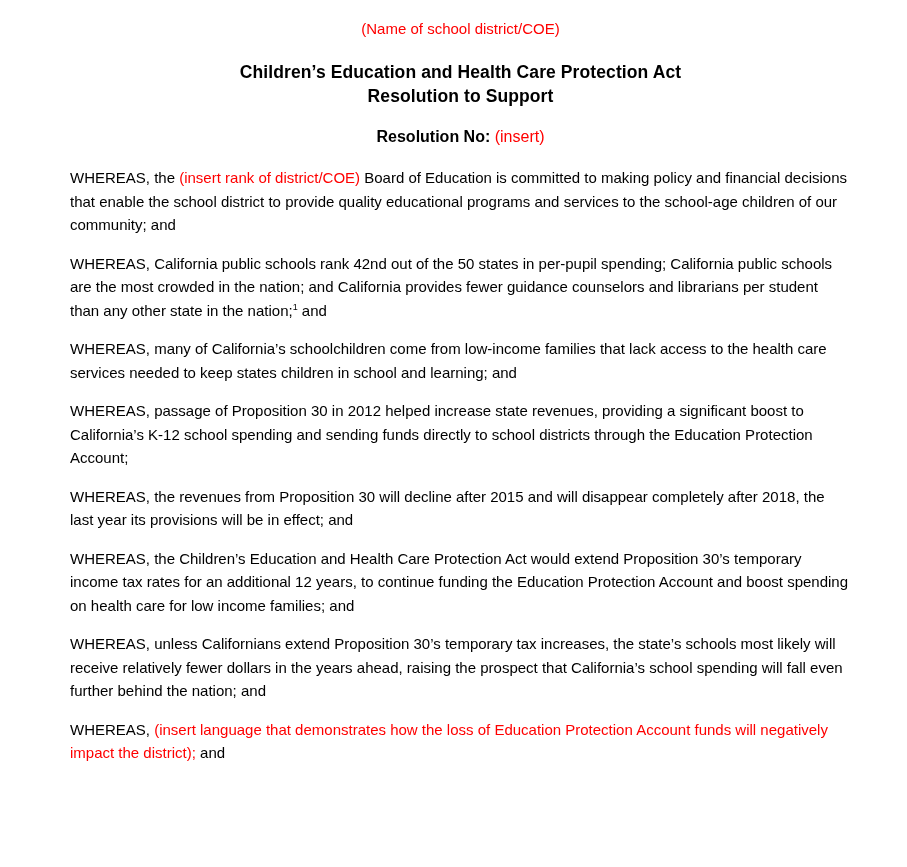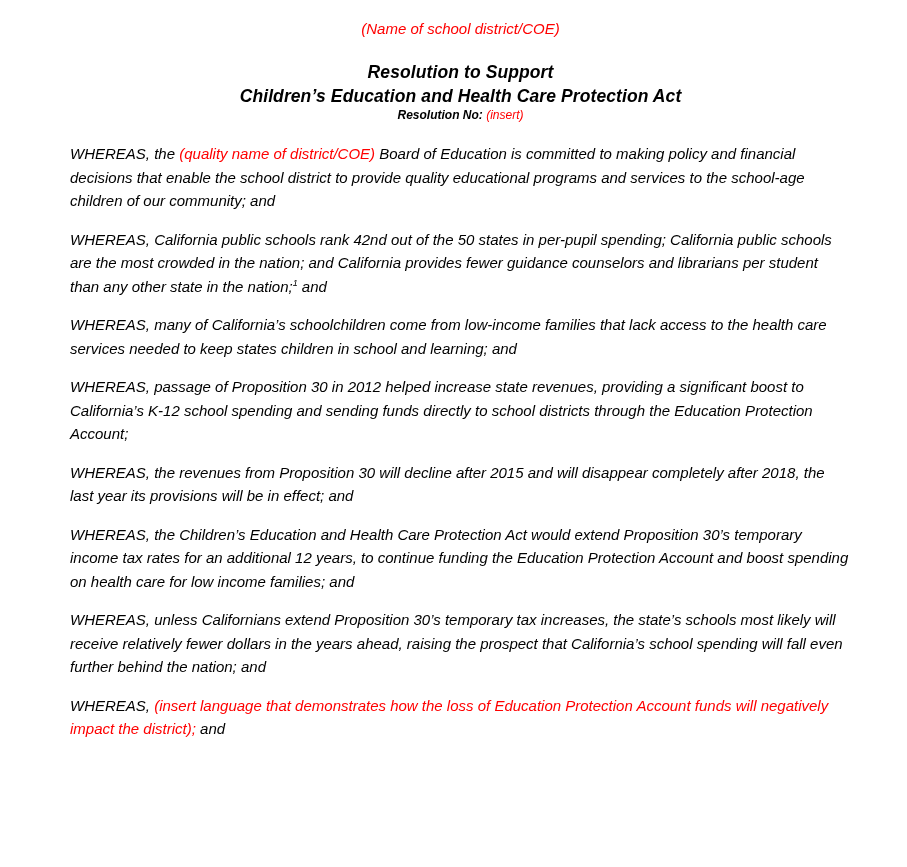--- a/index.html
+++ b/index.html
@@ -12,40 +12,40 @@
     height: 867px;
     overflow: hidden;
     font-family: "Liberation Sans", sans-serif;
     color: #000000;
   }
   .page {
     box-sizing: border-box;
     width: 907px;
     height: 800px;
     padding: 20px 56px 0 70px;
-    font-style: italic;
   }
   .doc-header {
     text-align: center;
   }
   .header-note {
     color: #FF0000;
     font-size: 15px;
     line-height: 17px;
     margin-bottom: 23px;
   }
   .doc-title {
     font-weight: bold;
     font-size: 17.5px;
     line-height: 24px;
     letter-spacing: 0.1px;
   }
   .resolution-no {
-    font-size: 12px;
+    font-size: 16px;
     font-weight: bold;
+    margin-top: 20px;
     margin-bottom: 20px;
   }
   .resolution-no .placeholder {
     font-weight: normal;
   }
   .red {
     color: #FF0000;
   }
   .doc-body p.para {
     margin: 0 0 15px 0;
@@ -60,32 +60,32 @@
 </style>
 </head>
 <body>
 
 <div class="page">
 
   <div class="doc-header">
     <div class="header-note">(Name of school district/COE)</div>
 
     <div class="doc-title">
+      <div>Children’s Education and Health Care Protection Act</div>
       <div>Resolution to Support</div>
-      <div>Children’s Education and Health Care Protection Act</div>
     </div>
 
     <div class="resolution-no">
       <span>Resolution No:</span>
       <span class="red placeholder">(insert)</span>
     </div>
   </div>
 
   <div class="doc-body">
-      <p class="para"><span>WHEREAS, the </span><span class="red">(quality name of district/COE)</span><span> Board of Education is committed to making policy and financial decisions that enable the school district to provide quality educational programs and services to the school-age children of our community; and</span></p>
+      <p class="para"><span>WHEREAS, the </span><span class="red">(insert rank of district/COE)</span><span> Board of Education is committed to making policy and financial decisions that enable the school district to provide quality educational programs and services to the school-age children of our community; and</span></p>
       <p class="para"><span>WHEREAS, California public schools rank 42nd out of the 50 states in per-pupil spending; California public schools are the most crowded in the nation; and California provides fewer guidance counselors and librarians per student than any other state in the nation;</span><sup>1</sup><span> and</span></p>
       <p class="para"><span>WHEREAS, many of California’s schoolchildren come from low-income families that lack access to the health care services needed to keep states children in school and learning; and</span></p>
       <p class="para"><span>WHEREAS, passage of Proposition 30 in 2012 helped increase state revenues, providing a significant boost to California’s K-12 school spending and sending funds directly to school districts through the Education Protection Account;</span></p>
       <p class="para"><span>WHEREAS, the revenues from Proposition 30 will decline after 2015 and will disappear completely after 2018, the last year its provisions will be in effect; and</span></p>
       <p class="para"><span>WHEREAS, the Children’s Education and Health Care Protection Act would extend Proposition 30’s temporary income tax rates for an additional 12 years, to continue funding the Education Protection Account and boost spending on health care for low income families; and</span></p>
       <p class="para"><span>WHEREAS, unless Californians extend Proposition 30’s temporary tax increases, the state’s schools most likely will receive relatively fewer dollars in the years ahead, raising the prospect that California’s school spending will fall even further behind the nation; and</span></p>
       <p class="para"><span>WHEREAS, </span><span class="red">(insert language that demonstrates how the loss of Education Protection Account funds will negatively impact the district);</span><span> and</span></p>
     </div>
 
 </div>

